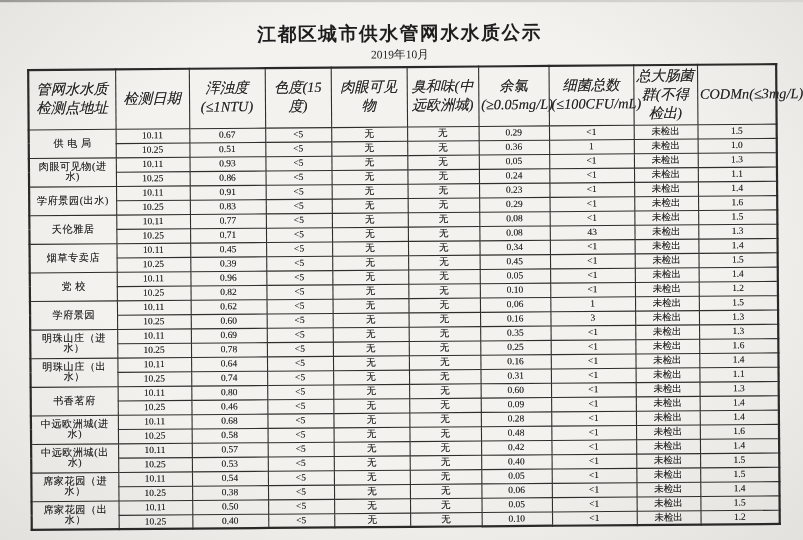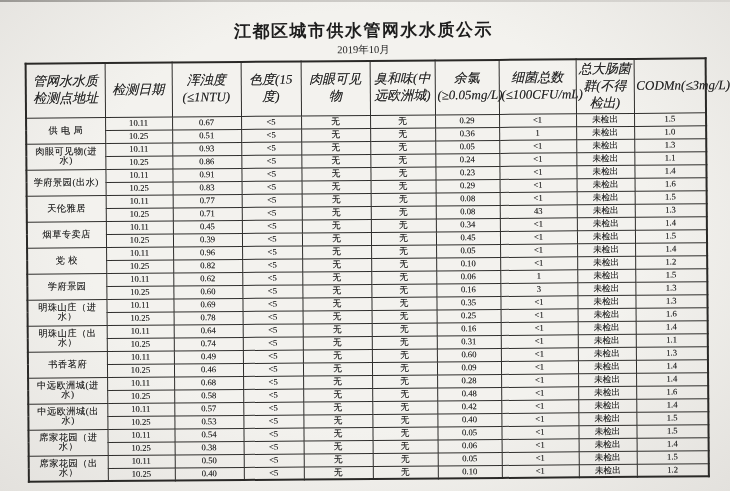--- a/index.html
+++ b/index.html
@@ -312,21 +312,21 @@
           <td>无</td>
           <td>无</td>
           <td>0.31</td>
           <td>&lt;1</td>
           <td>未检出</td>
           <td>1.1</td>
         </tr>
         <tr>
           <td rowspan="2" class="loc">书香茗府</td>
           <td>10.11</td>
-          <td>0.49</td>
+          <td>0.80</td>
           <td>&lt;5</td>
           <td>无</td>
           <td>无</td>
           <td>0.60</td>
           <td>&lt;1</td>
           <td>未检出</td>
           <td>1.3</td>
         </tr>
         <tr>
           <td>10.25</td>

